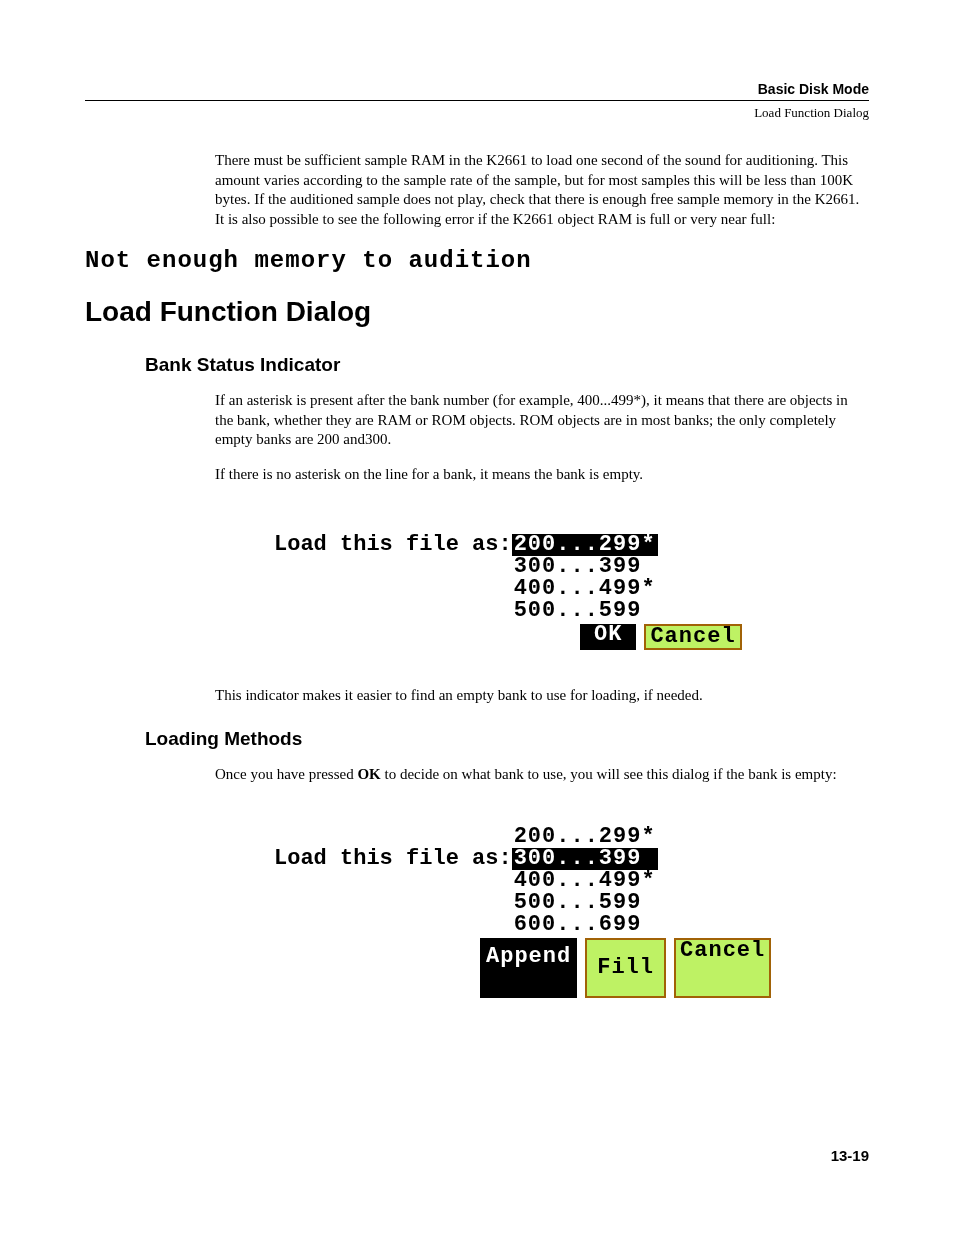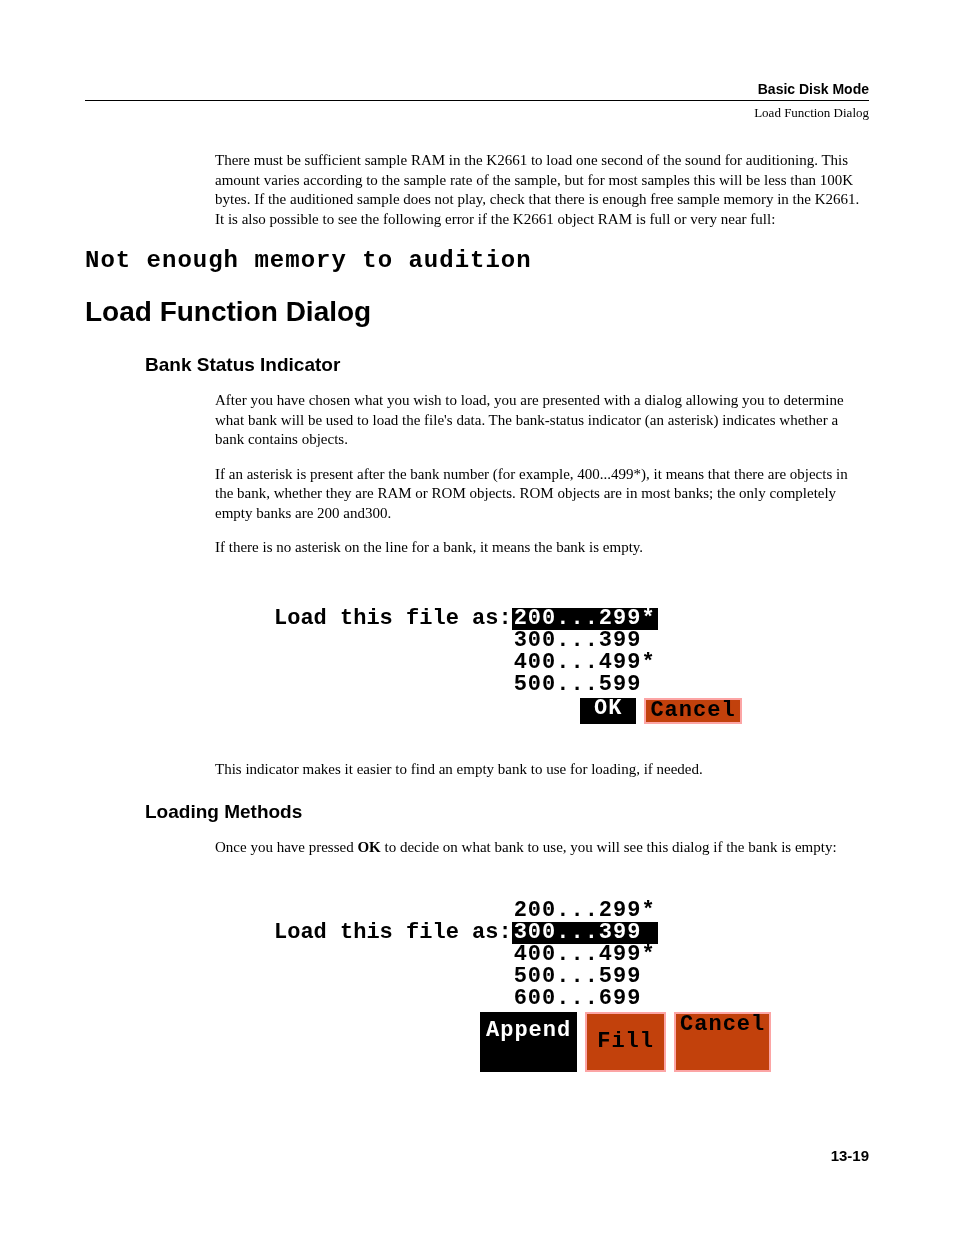--- a/index.html
+++ b/index.html
@@ -85,23 +85,23 @@
     margin-top:2px;
     margin-left:350px;
   }
   .btn {
     background:#000;
     color:#fff;
     padding:8px 6px;
     letter-spacing:1px;
   }
   .btn.outline {
-    background:#c2410c;
+    background:#bef264;
     color:#000;
-    border:2px solid #fca5a5;
+    border:2px solid #a16207;
     padding:0 4px;
     text-align:center;
   }
   .pagenum {
     position:absolute;
     bottom:71px;
     right:85px;
     font-family: Arial, Helvetica, sans-serif;
     font-weight:bold;
     font-size:15px;
@@ -119,21 +119,20 @@
   <div class="header-sub">Load Function Dialog</div>
 
   <p class="body-text">There must be sufficient sample RAM in the K2661 to load one second of the sound for auditioning. This amount varies according to the sample rate of the sample, but for most samples this will be less than 100K bytes. If the auditioned sample does not play, check that there is enough free sample memory in the K2661. It is also possible to see the following error if the K2661 object RAM is full or very near full:</p>
 
   <div class="lcd-line">Not enough memory to audition</div>
 
   <h1 class="section">Load Function Dialog</h1>
 
   <h2 class="subsection">Bank Status Indicator</h2>
 
-  <p class="body-text">After you have chosen what you wish to load, you are presented with a dialog allowing you to determine what bank will be used to load the file's data. The bank-status indicator (an asterisk) indicates whether a bank contains objects.</p>
   <p class="body-text">If an asterisk is present after the bank number (for example, 400...499*), it means that there are objects in the bank, whether they are RAM or ROM objects. ROM objects are in most banks; the only completely empty banks are 200 and300.</p>
   <p class="body-text">If there is no asterisk on the line for a bank, it means the bank is empty.</p>
 
   <div class="dialog-block">
     <div class="dialog-row">
       <span class="dialog-prompt">Load this file as:</span>
       <div class="bank-list">
         <span class="bank-item sel">200...299*</span>
         <span class="bank-item">300...399 </span>
         <span class="bank-item">400...499*</span>

